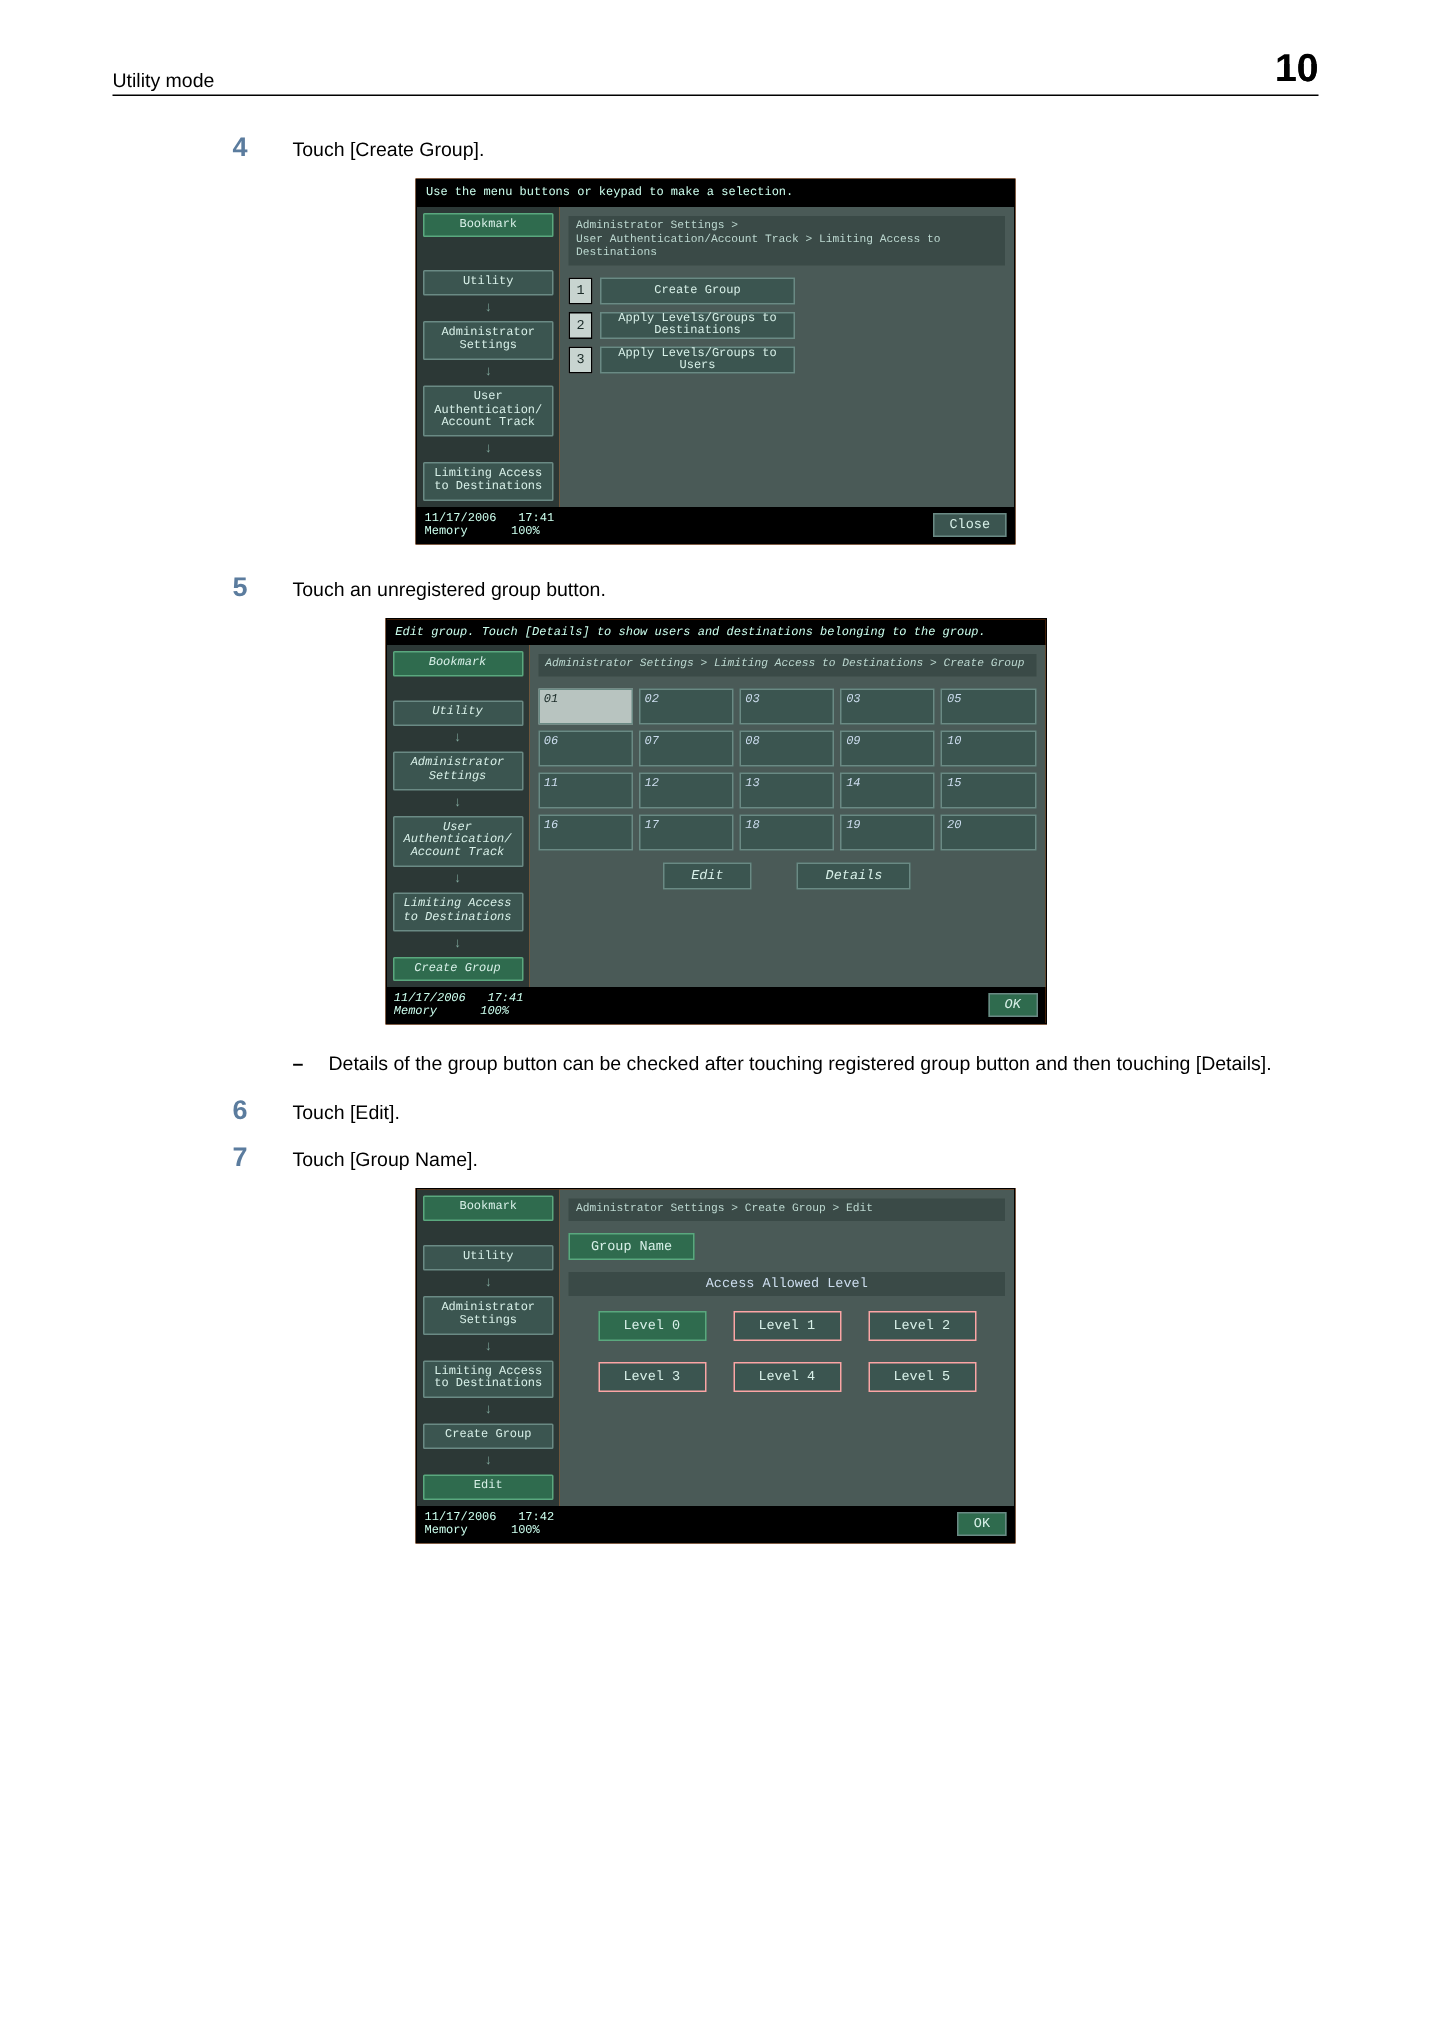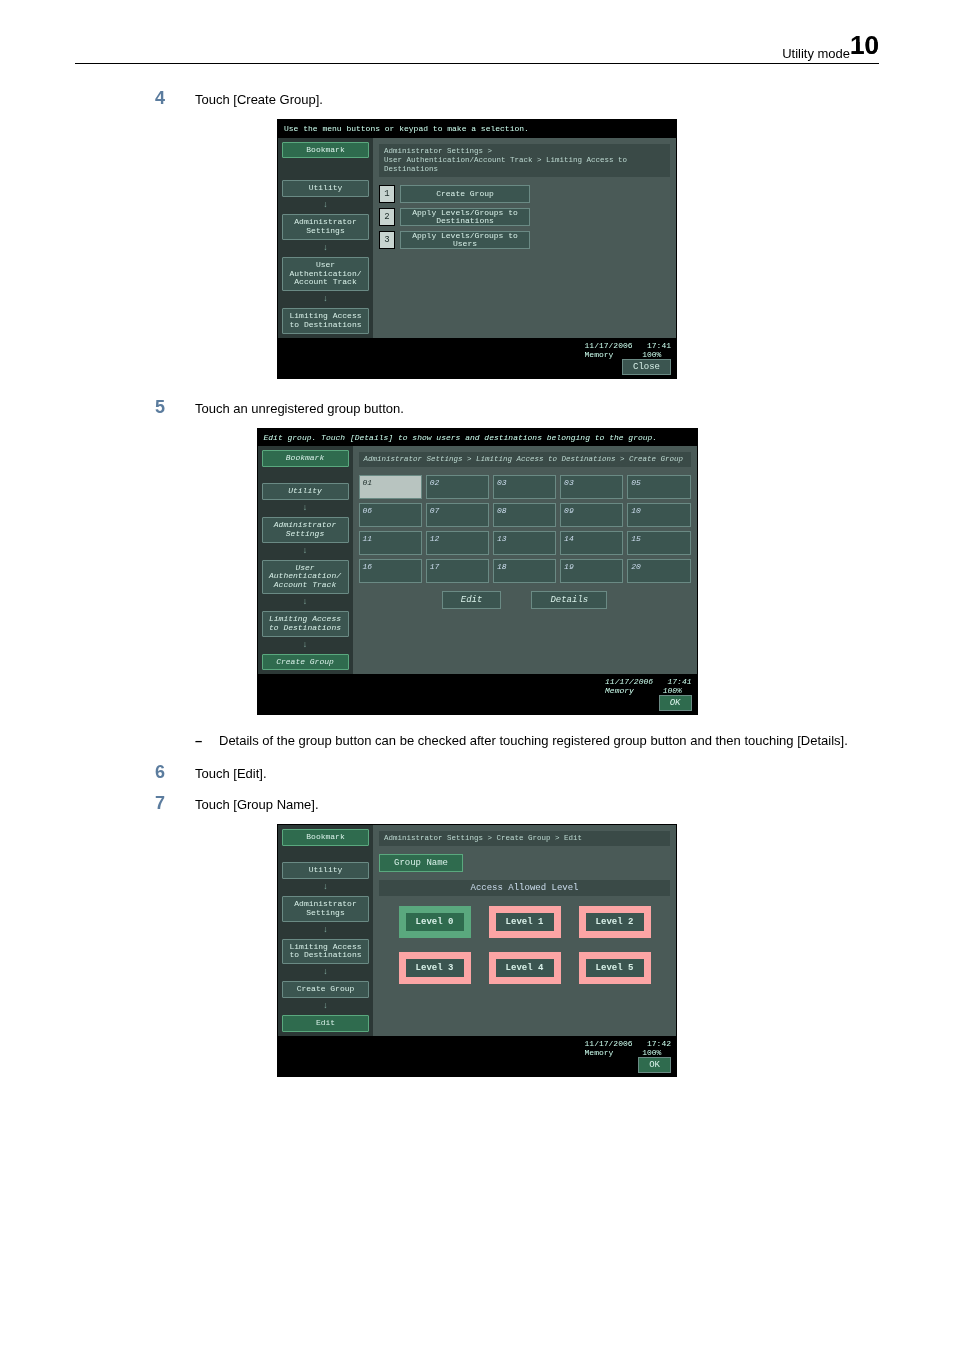--- a/index.html
+++ b/index.html
@@ -9,21 +9,21 @@
     width: 954px;
     margin: 0 auto;
     color: #000;
     font-size: 13px;
   }
   .page {
     padding: 30px 75px 20px 75px;
   }
   .header {
     display: flex;
-    justify-content: flex-end;
+    justify-content: space-between;
     align-items: flex-end;
     border-bottom: 1px solid #000;
     padding-bottom: 2px;
     margin-bottom: 24px;
   }
   .header-title { font-size: 13px; }
   .header-num {
     font-size: 26px;
     font-weight: bold;
     color: #000;
@@ -76,34 +76,34 @@
   .side-btn.book{ background:#2f6b4e; border-color:#5aa87e;}
   .side-btn.current{ background:#2f6b4e; border-color:#5aa87e;}
   .side-arrow{ text-align:center; color:#7fa69b; font-size:9px; line-height:1;}
   .main{
     flex:1; background:#4a5a57; padding:6px; position:relative;
   }
   .crumb{ background:#3a4a47; color:#bcd8d0; font-size:7.5px; padding:3px 5px; margin-bottom:8px; line-height:1.2;}
   .opt-row{ display:flex; gap:5px; margin-bottom:5px;}
   .opt-num{ width:16px; height:18px; background:#c8d4d0; color:#1a2a27; display:flex; align-items:center; justify-content:center; font-size:9px; border:1px solid #000;}
   .opt-btn{ flex:0 0 130px; height:18px; background:#3b5550; border:1px solid #6a8a84; color:#d8f0e8; font-size:8px; display:flex; align-items:center; justify-content:center; text-align:center; line-height:1;}
-  .scr-footer{ display:flex; justify-content:space-between; align-items:flex-end; background:#000; padding:3px 5px; font-size:8px; color:#cfe;flex-direction:column;}
+  .scr-footer{ display:flex; justify-content:space-between; align-items:center; background:#000; padding:3px 5px; font-size:8px; color:#cfe;}
   .close-btn, .ok-btn{ background:#3b5550; border:1px solid #6a8a84; color:#d8f0e8; padding:2px 10px; font-size:9px;}
   .ok-btn{ background:#2f6b4e;}
   
   .slot-grid{ display:grid; grid-template-columns:repeat(5,1fr); gap:4px; margin-bottom:8px;}
   .slot{ height:24px; background:#3b5550; border:1px solid #6a8a84; color:#cde; font-size:8px; padding:2px 3px;}
   .slot.sel{ background:#b8c4c0; color:#1a2a27;}
   .bottom-btns{ display:flex; gap:30px; justify-content:center; margin-top:4px;}
   .bottom-btns .bb{ background:#3b5550; border:1px solid #6a8a84; color:#d8f0e8; font-size:9px; padding:3px 18px;}
   
   .grp-name-btn{ background:#2f6b4e; border:1px solid #5aa87e; color:#d8f0e8; font-size:9px; padding:3px 14px; display:inline-block; margin-bottom:8px;}
   .level-head{ background:#3a4a47; text-align:center; font-size:9px; padding:3px; margin-bottom:10px; color:#cde;}
   .level-row{ display:flex; gap:18px; justify-content:center; margin-bottom:14px;}
-  .lvl{ background:#3b5550; border:7px solid #fca5a5; color:#d8f0e8; font-size:9px; padding:4px 0; width:72px; text-align:center;font-weight:bold;}
+  .lvl{ background:#3b5550; border:1px solid #fca5a5; color:#d8f0e8; font-size:9px; padding:4px 0; width:72px; text-align:center;}
   .lvl.on{ background:#2f6b4e; border-color:#5aa87e;}
 </style>
 </head>
 <body>
 
 <div class="page">
   <div class="header">
     <span class="header-title">Utility mode</span>
     <span class="header-num">10</span>
   </div>

